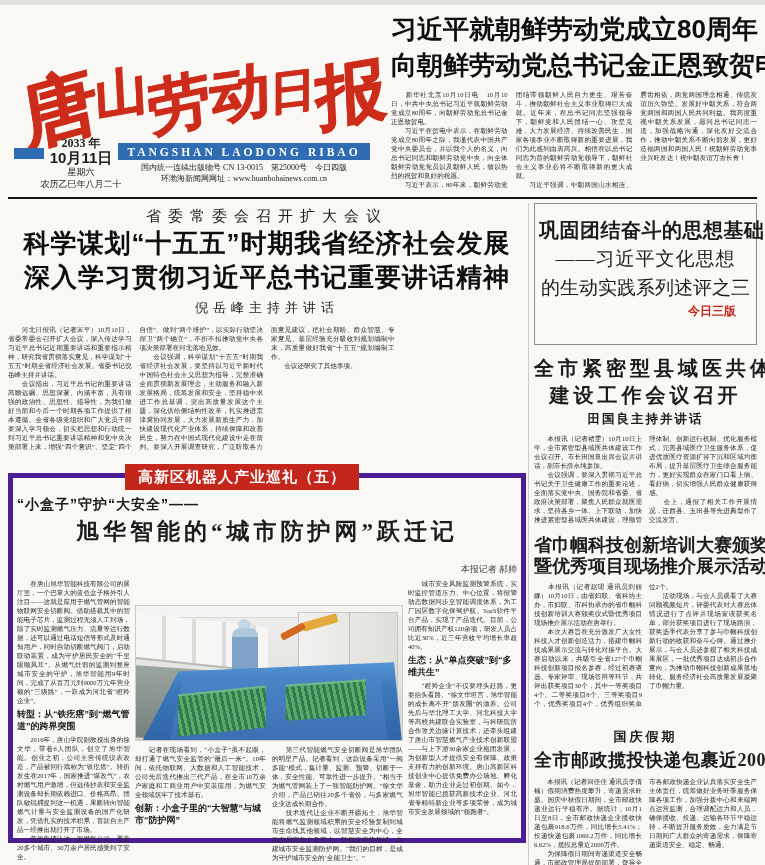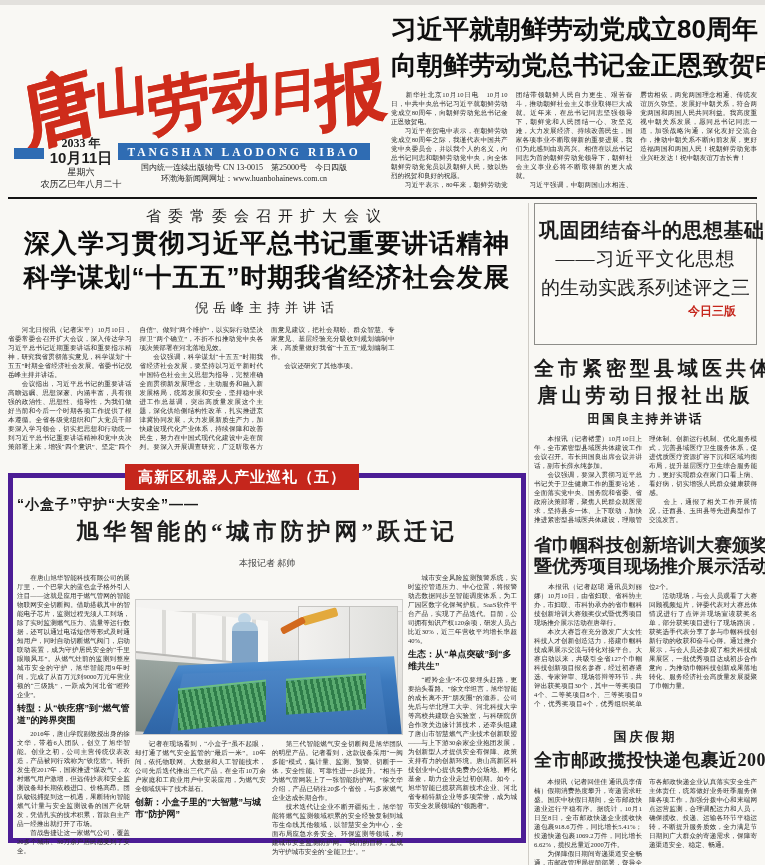--- a/index.html
+++ b/index.html
@@ -39,21 +39,21 @@
   .main{position:absolute;left:8px;top:198px;width:518px;height:662px}
   .prov-kicker{font-size:15px;letter-spacing:7px;text-align:center;margin-top:4px;white-space:nowrap}
   .prov-h{font-family:"Liberation Sans",sans-serif;font-weight:900;font-size:26px;line-height:34px;letter-spacing:1px;text-align:center;color:#0e0e0e;white-space:nowrap}
   .prov-byline{font-size:13px;letter-spacing:5px;text-align:center;margin-top:5px}
   .prov-body{margin-top:8px;height:134px;column-count:4;column-gap:8px;column-fill:auto}
 
   .feature{position:relative;margin-top:14px;height:370px;border:5px solid #4c1d95;padding:0 4px;background:#f9f8f4}
   .banner{position:absolute;left:112px;top:-14px;width:234px;height:26px;background:#c5261c;color:#fff;display:flex;align-items:center;justify-content:center;font-family:"Liberation Sans",sans-serif;font-weight:bold;font-size:15px;letter-spacing:1px;white-space:nowrap}
   .f-kicker{margin-top:18px;text-align:left;font-family:"Liberation Sans",sans-serif;font-weight:bold;font-size:14px;letter-spacing:1px}
   .f-head{text-align:center;font-size:23px;font-weight:bold;letter-spacing:4px;line-height:30px;margin-top:3px;white-space:nowrap}
-  .f-byline{text-align:center;font-size:9px;color:#444;margin-top:10px}
+  .f-byline{text-align:right;font-size:9px;color:#444;margin-top:16px}
   .f-content{display:flex;gap:5px;margin-top:3px;height:282px}
   .f-colA{width:120px}
   .f-mid{width:268px}
   .f-colD{width:116px}
   .f-coltext{height:282px;overflow:hidden}
   .subhead{font-size:9px;font-weight:bold;font-family:"Liberation Sans",sans-serif;line-height:12px;margin:3px 0;text-align:left;white-space:normal}
   .f-midtext{margin-top:4px;height:104px;column-count:2;column-gap:6px;column-fill:auto}
 
   
   .photo{position:relative;width:268px;height:136px;margin-top:26px;background:linear-gradient(180deg,#f0efed 0%,#e4e3e0 55%,#d0cfcc 100%);overflow:hidden;border:1px solid #cdccc9}
@@ -131,22 +131,22 @@
 　　习近平在贺电中表示，在朝鲜劳动党成立80周年之际，我谨代表中国共产党中央委员会，并以我个人的名义，向总书记同志和朝鲜劳动党中央，向全体朝鲜劳动党党员以及朝鲜人民，致以热烈的祝贺和良好的祝愿。
 　　习近平表示，80年来，朝鲜劳动党团结带领朝鲜人民自力更生、艰苦奋斗，推动朝鲜社会主义事业取得巨大成就。近年来，在总书记同志坚强领导下，朝鲜党和人民团结一心、攻坚克难，大力发展经济、持续改善民生，国家各项事业不断取得新的重要进展，我们为此感到由衷高兴。相信在以总书记同志为首的朝鲜劳动党领导下，朝鲜社会主义事业必将不断取得新的更大成就。
 　　习近平强调，中朝两国山水相连、唇齿相依，两党两国理念相通、传统友谊历久弥坚。发展好中朝关系，符合两党两国和两国人民共同利益。我高度重视中朝关系发展，愿同总书记同志一道，加强战略沟通，深化友好交流合作，推动中朝关系不断向前发展，更好造福两国和两国人民！祝朝鲜劳动党事业兴旺发达！祝中朝友谊万古长青！</div>
     </div>
   </div>
 
   <div class="rule"></div>
 
   <div class="main">
     <div class="prov-kicker">省委常委会召开扩大会议</div>
+    <div class="prov-h">科学谋划“十五五”时期我省经济社会发展</div>
     <div class="prov-h">深入学习贯彻习近平总书记重要讲话精神</div>
-    <div class="prov-h">科学谋划“十五五”时期我省经济社会发展</div>
     <div class="prov-byline">倪岳峰主持并讲话</div>
     <div class="prov-body smalltext">　　河北日报讯（记者宋平）10月10日，省委常委会召开扩大会议，深入传达学习习近平总书记近期重要讲话和重要指示精神，研究我省贯彻落实意见，科学谋划“十五五”时期全省经济社会发展。省委书记倪岳峰主持并讲话。
 　　会议指出，习近平总书记的重要讲话高瞻远瞩、思想深邃、内涵丰富，具有很强的政治性、思想性、指导性，为我们做好当前和今后一个时期各项工作提供了根本遵循。全省各级党组织和广大党员干部要深入学习领会，切实把思想和行动统一到习近平总书记重要讲话精神和党中央决策部署上来，增强“四个意识”、坚定“四个自信”、做到“两个维护”，以实际行动坚决捍卫“两个确立”，不折不扣推动党中央各项决策部署在河北落地见效。
 　　会议强调，科学谋划“十五五”时期我省经济社会发展，要坚持以习近平新时代中国特色社会主义思想为指导，完整准确全面贯彻新发展理念，主动服务和融入新发展格局，统筹发展和安全，坚持稳中求进工作总基调，突出高质量发展这个主题，深化供给侧结构性改革，扎实推进京津冀协同发展，大力发展新质生产力，加快建设现代化产业体系，持续保障和改善民生，努力在中国式现代化建设中走在前列。要深入开展调查研究，广泛听取各方面意见建议，把社会期盼、群众智慧、专家意见、基层经验充分吸收到规划编制中来，高质量做好我省“十五五”规划编制工作。
 　　会议还研究了其他事项。</div>
 
     <div class="feature">
       <div class="banner">高新区机器人产业巡礼（五）</div>
       <div class="f-kicker">“小盒子”守护“大安全”——</div>
       <div class="f-head">旭华智能的“城市防护网”跃迁记</div>
@@ -196,21 +196,21 @@
   <div class="sidebar">
     <div class="think-box">
       <div class="tb1">巩固团结奋斗的思想基础</div>
       <div class="tb2">——习近平文化思想</div>
       <div class="tb3">的生动实践系列述评之三</div>
       <div class="tbtag">今日三版</div>
     </div>
 
     <div class="med">
       <div class="med-h">全市紧密型县域医共体</div>
-      <div class="med-h">唐山劳动日报社出版</div>
+      <div class="med-h">建设工作会议召开</div>
       <div class="med-by">田国良主持并讲话</div>
       <div class="sb-body smalltext">　　本报讯（记者褚雯）10月10日上午，全市紧密型县域医共体建设工作会议召开。市长田国良出席会议并讲话，副市长薛永纯参加。
 　　会议强调，要深入贯彻习近平总书记关于卫生健康工作的重要论述，全面落实党中央、国务院和省委、省政府决策部署，聚焦人民群众就医需求，坚持县乡一体、上下联动，加快推进紧密型县域医共体建设，理顺管理体制、创新运行机制、优化服务模式，完善县域医疗卫生服务体系，促进优质医疗资源扩容下沉和区域均衡布局，提升基层医疗卫生综合服务能力，更好实现群众在家门口看上病、看好病，切实增强人民群众健康获得感。
 　　会上，通报了相关工作开展情况，迁西县、玉田县等先进典型作了交流发言。</div>
     </div>
 
     <div class="juan">
       <div class="juan-h">省巾帼科技创新培训大赛颁奖仪式</div>
       <div class="juan-h">暨优秀项目现场推介展示活动在唐举行</div>
       <div class="juan-body smalltext">　　本报讯（记者赵珺 通讯员刘丽娜）10月10日，由省妇联、省科协主办，市妇联、市科协承办的省巾帼科技创新培训大赛颁奖仪式暨优秀项目现场推介展示活动在唐举行。

